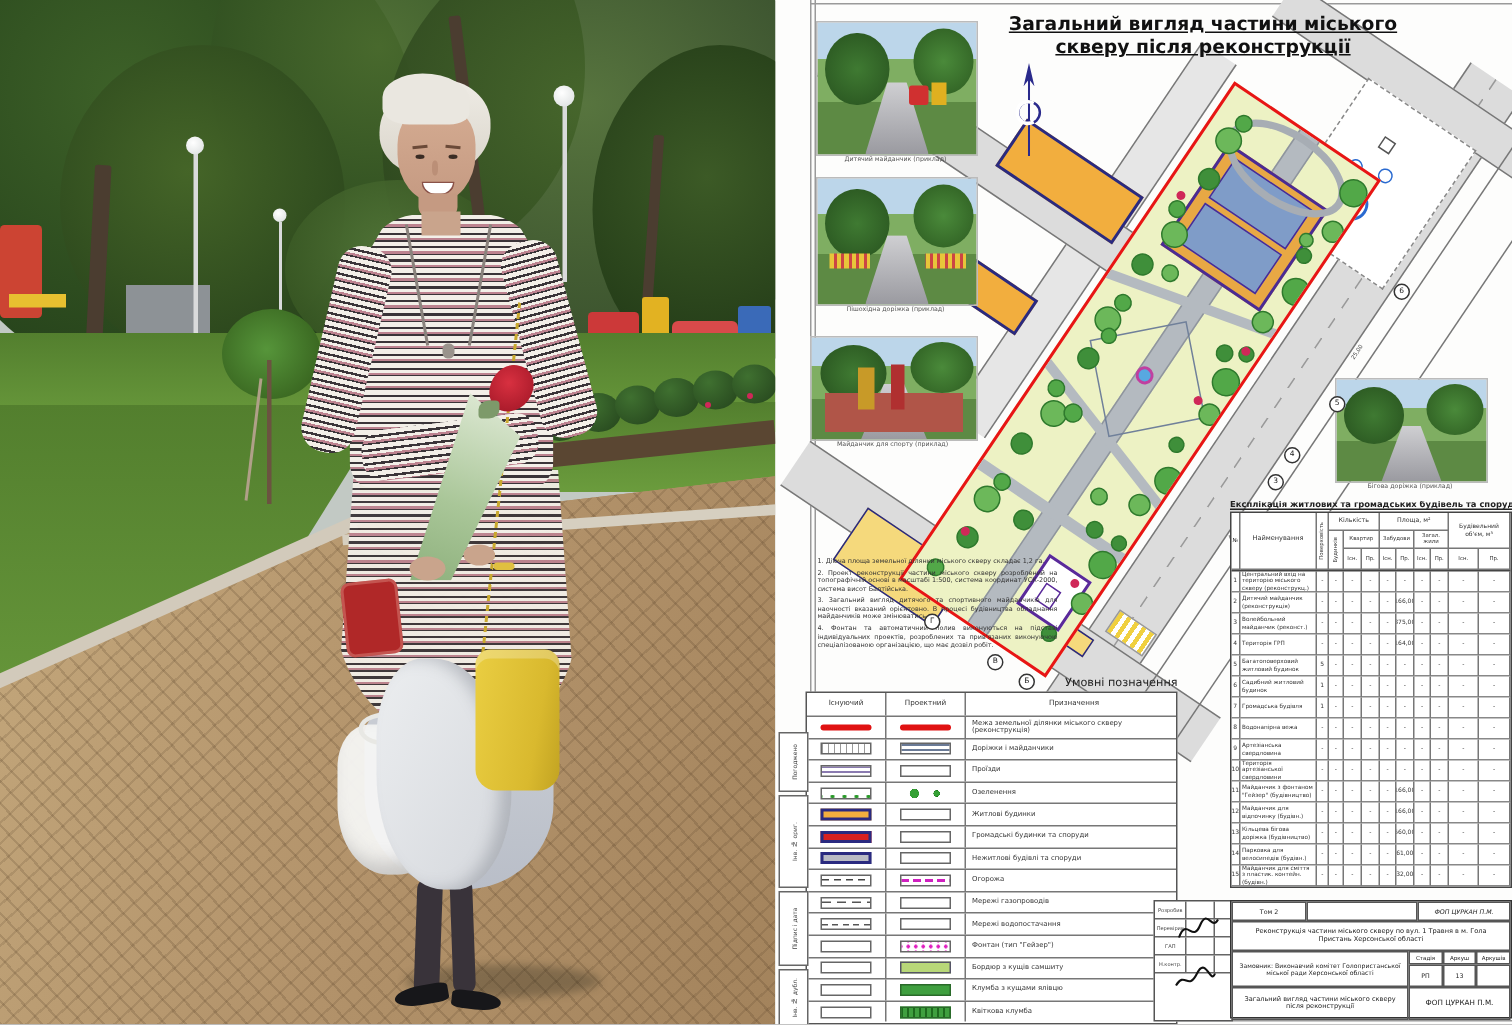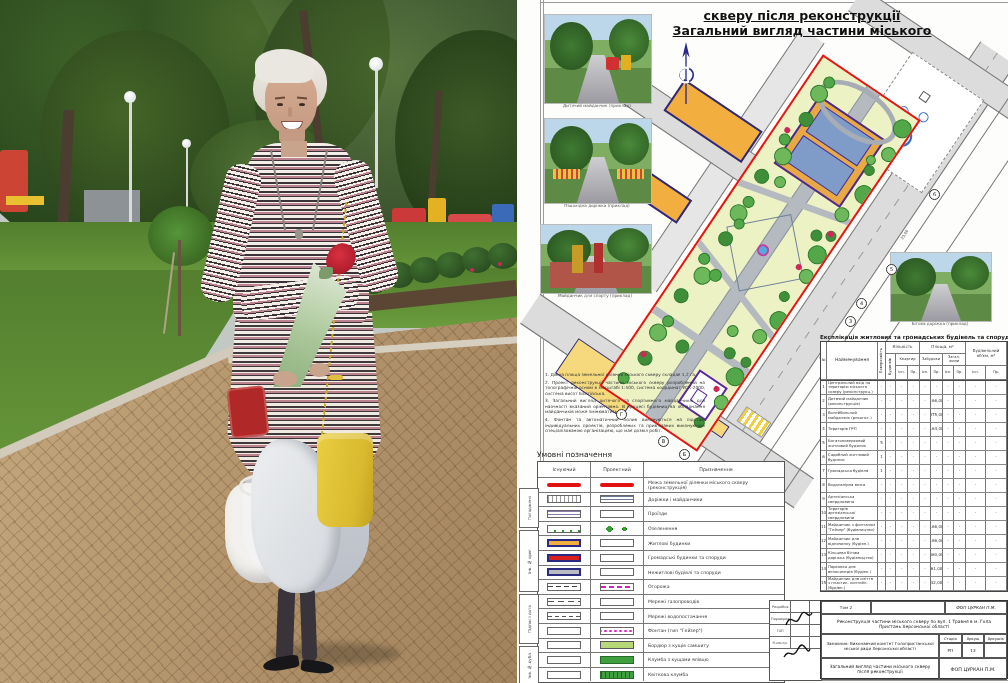--- a/index.html
+++ b/index.html
@@ -299,22 +299,22 @@
           <div class="tree" style="left: 332px; top: 92px; width: 10px; height: 10px; background: rgb(108, 184, 90); border: 1px solid rgb(47, 122, 45);"></div>
           <div class="shrub" style="left: 46px; top: 14px; width: 6px; height: 6px;"></div>
           <div class="shrub" style="left: 58px; top: 94px; width: 6px; height: 6px;"></div>
           <div class="shrub" style="left: 250px; top: 102px; width: 6px; height: 6px;"></div>
           <div class="shrub" style="left: 312px; top: 8px; width: 6px; height: 6px;"></div>
           <div class="shrub" style="left: 205px; top: 94px; width: 6px; height: 6px;"></div>
         </div>
     </div>
 
     <div class="abs" style="left:120px;top:8px;width:330px;text-align:center;font-weight:bold;font-size:12.5px;color:#111;">
+      <div style="text-decoration:underline;">Загальний вигляд частини міського</div>
       <div style="text-decoration:underline;">скверу після реконструкції</div>
-      <div style="text-decoration:underline;">Загальний вигляд частини міського</div>
     </div>
 
     <div class="abs" style="left:156px;top:42px;width:26px;height:62px;">
       <svg width="26" height="62" viewBox="0 0 20 60">
         <path d="M10 0 L13.5 15 L10 10.5 L6.5 15 Z" fill="#2a2a8c"></path>
         <line x1="10" y1="9" x2="10" y2="60" stroke="#2a2a8c" stroke-width="1.3"></line>
         <circle cx="10" cy="32" r="7" fill="none" stroke="#2a2a8c" stroke-width="1.6"></circle>
         <path d="M13 26 a7 7 0 1 0 0 12" fill="none" stroke="#fff" stroke-width="2.4"></path>
       </svg>
     </div>
@@ -365,21 +365,21 @@
         <div class="abs marker" style="left: 339px; top: 298px;">4</div>
         <div class="abs marker" style="left: 369px; top: 264px;">5</div>
         <div class="abs marker" style="left: 412px; top: 189px;">6</div>
         <div class="abs marker" style="left: 181px; top: 461px;">А</div>
         <div class="abs marker" style="left: 162px; top: 449px;">Б</div>
         <div class="abs marker" style="left: 141px; top: 436px;">В</div>
         <div class="abs marker" style="left: 99px; top: 409px;">Г</div>
       </div>
 
     <div class="abs" style="left:20px;top:450px;width:248px;">
-      <div style="text-align:left;font-size:7.5px;color:#222;height:11px;">Умовні позначення</div>
+      <div style="text-align:right;font-size:7.5px;color:#222;height:11px;">Умовні позначення</div>
       <div id="legend" style="height:220px;">
         <div class="lg-head" style="height:15px;">
           <div class="lg-c1">Існуючий</div>
           <div class="lg-c2">Проектний</div>
           <div class="lg-c3" style="justify-content:center;">Призначення</div>
         </div>
         <div id="legend-rows">
             <div class="lg-row" style="height: 13.6px;">
               <div class="lg-c1">
                 <div class="sw sw-line-red"></div>

